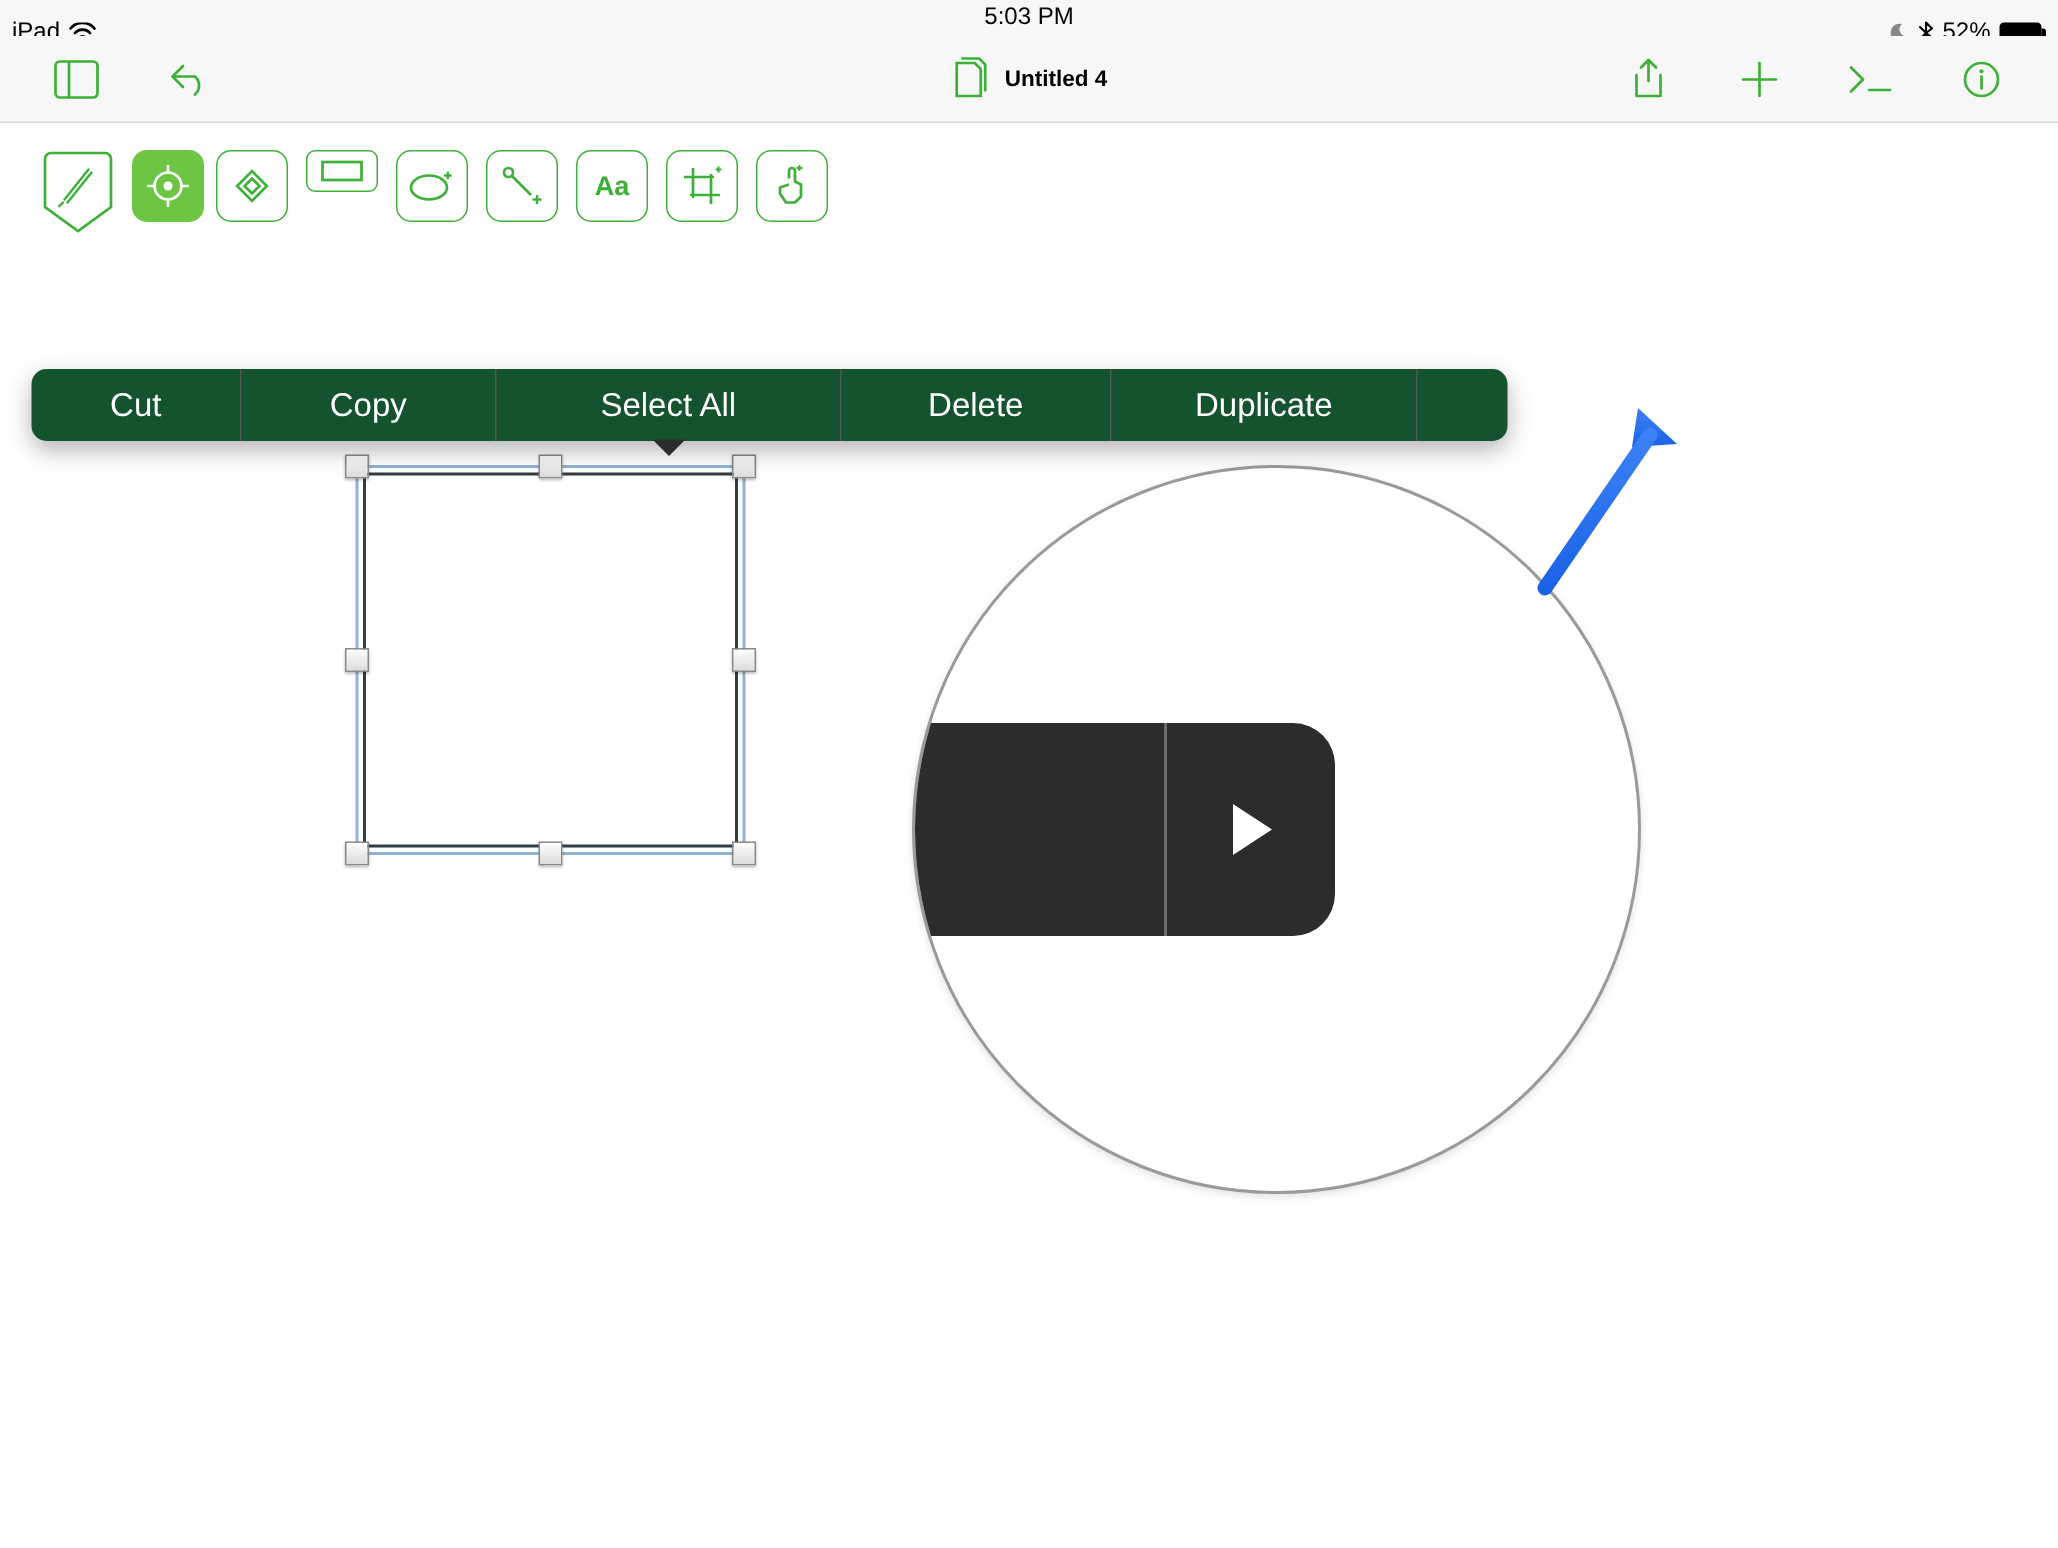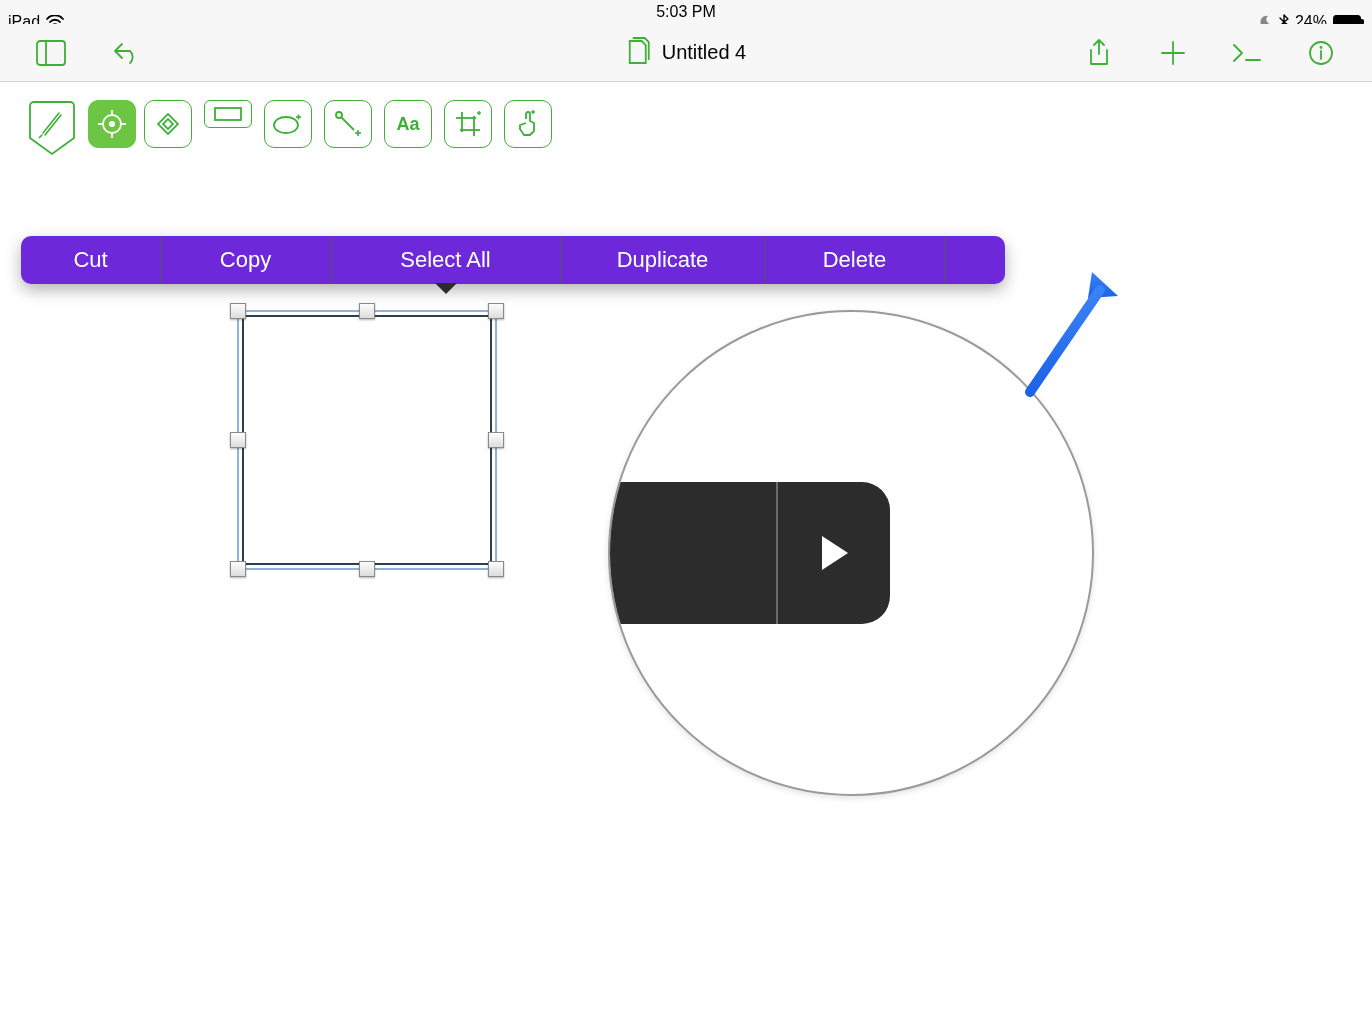--- a/index.html
+++ b/index.html
@@ -40,21 +40,21 @@
     display: flex;
     align-items: center;
     justify-content: space-between;
     padding: 0 36px 0 36px;
     position: relative;
   }
   .tb-left, .tb-right { display: flex; align-items: center; gap: 44px; }
   .tb-center {
     position: absolute; left: 50%; transform: translateX(-50%);
     display: flex; align-items: center; gap: 10px;
-    font-size: 20px; font-weight: 400; color: #000;
+    font-size: 15px; font-weight: 700; color: #000;
   }
   .tb-btn { width: 30px; height: 30px; display: inline-flex; align-items: center; justify-content: center; cursor: pointer; }
   .green-stroke { stroke: #3db037; stroke-width: 1.8; fill: none; }
 
   
   .canvas {
     position: relative;
     width: 100%;
     height: calc(1032px - 24px - 58px);
     background: #fff;
@@ -81,24 +81,24 @@
   .tool.pentagon {
     border: none;
     position: relative;
   }
   .tool.pentagon svg { position: absolute; inset: 0; }
 
   
   .ctx-menu {
     position: absolute;
     left: 21px;
-    top: 154px;
+    top: 164px;
     height: 48px;
     display: flex;
-    background: #6d28d9;
+    background: #14532d;
     border-radius: 10px;
     overflow: visible;
     box-shadow: 0 6px 16px rgba(0,0,0,0.3);
     z-index: 50;
     justify-content: center;
   }
   .ctx-item {
     color: #fff;
     font-size: 22px;
     padding: 0 30px;
@@ -223,21 +223,21 @@
     <span class="moon-icon">
       <svg width="14" height="14" viewBox="0 0 14 14">
           <path d="M9 1 A6 6 0 1 0 13 9 A4.6 4.6 0 0 1 9 1 Z" fill="#888"></path>
         </svg>
     </span>
     <span class="bt-icon">
       <svg width="10" height="16" viewBox="0 0 10 16">
           <path d="M5 1 L9 5 L5 8 L9 11 L5 15 V1 M5 8 L1 4 M5 8 L1 12" stroke="#000" stroke-width="1.4" fill="none" stroke-linejoin="round" stroke-linecap="round"></path>
         </svg>
     </span>
-    <span>24%</span>
+    <span>52%</span>
     <div style="display:flex;align-items:center;gap:0;">
       <div class="battery-body"></div>
       <div class="battery-tip"></div>
     </div>
   </div>
 </div>
 
 <div class="app-toolbar">
   <div class="tb-left">
     <span class="tb-btn">
@@ -366,25 +366,25 @@
     <div class="ctx-item" style="width:140px;justify-content:center;">
         <span>Cut</span>
       </div>
     <div class="ctx-item" style="width:170px;justify-content:center;">
         <span>Copy</span>
       </div>
     <div class="ctx-item" style="width:230px;justify-content:center;">
       <span>Select All</span>
       <div class="ctx-caret"></div>
     </div>
+    <div class="ctx-item" style="width:180px;justify-content:center;">
+        <span>Delete</span>
+      </div>
     <div class="ctx-item" style="width:204px;justify-content:center;">
         <span>Duplicate</span>
-      </div>
-    <div class="ctx-item" style="width:180px;justify-content:center;">
-        <span>Delete</span>
       </div>
     <div class="ctx-item ctx-arrow">
       <svg width="14" height="18" viewBox="0 0 14 18">
           <polygon points="2,2 12,9 2,16"></polygon>
         </svg>
     </div>
   </div>
 
   <div class="selection">
     <div class="sel-outline"></div>

